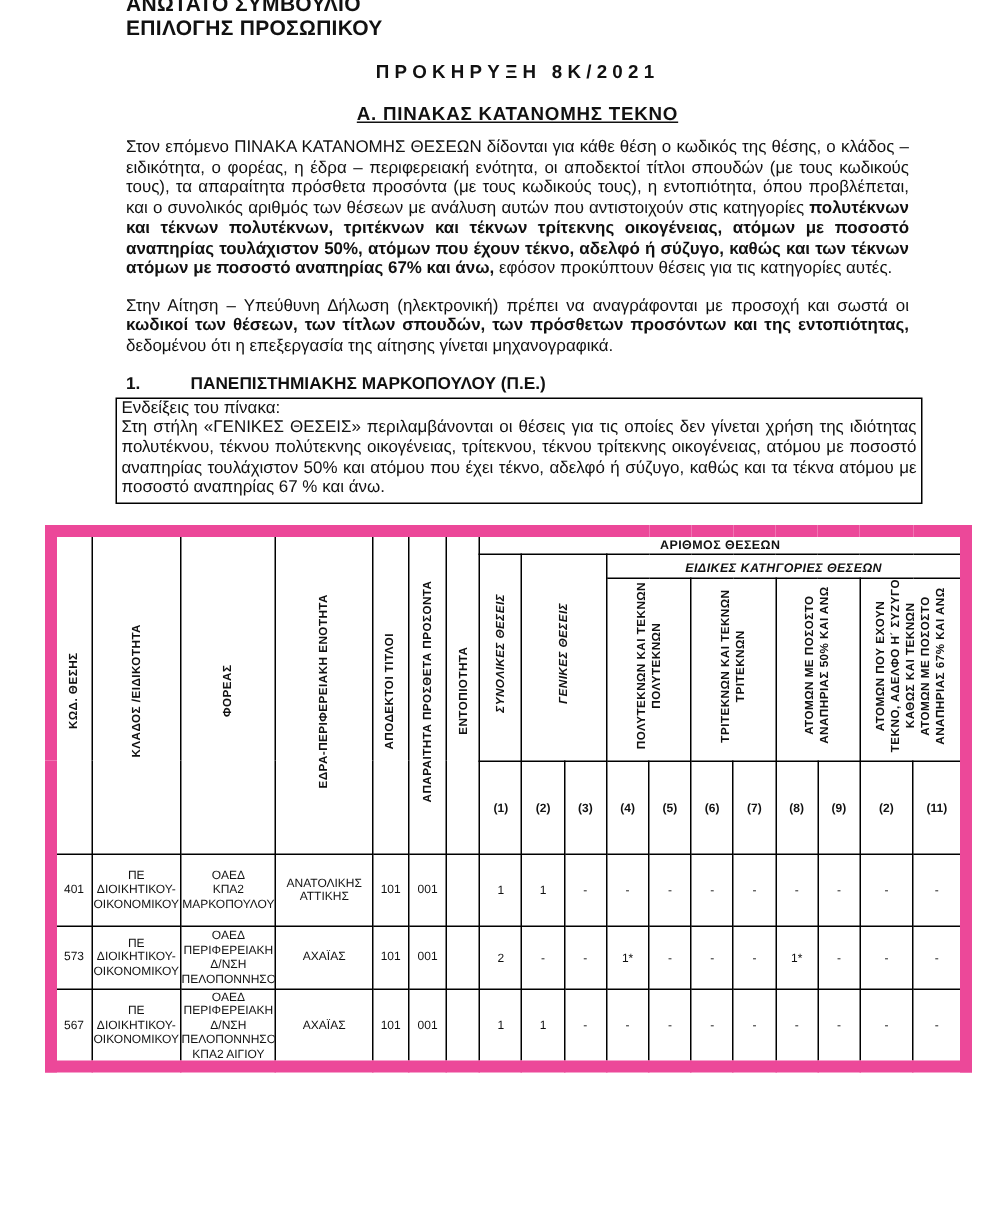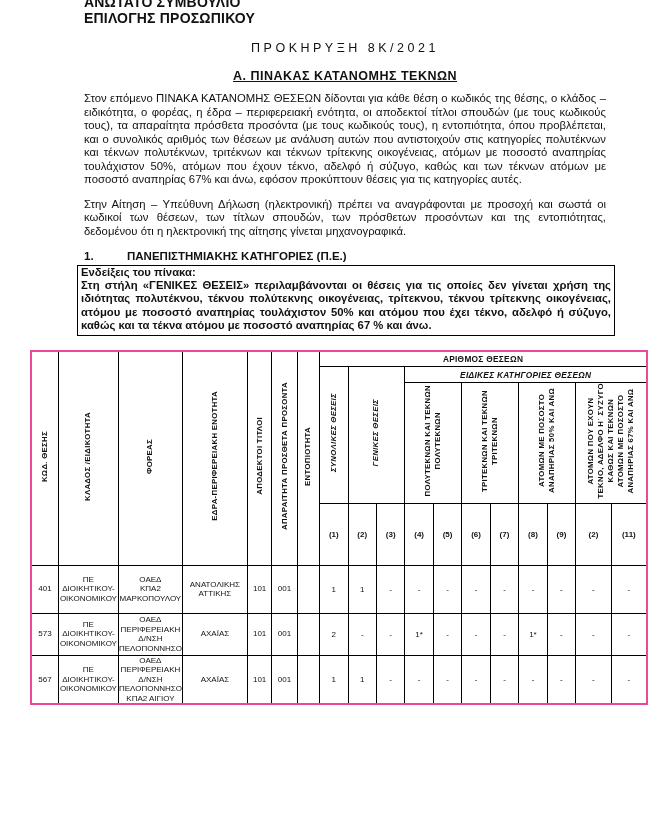--- a/index.html
+++ b/index.html
@@ -1,29 +1,29 @@
 <!DOCTYPE html>
 <html><head>
 <meta charset="utf-8">
 <style>
   html,body{margin:0;padding:0;background:#ffffff;}
   body{width:668px;height:820px;overflow:hidden;font-family:"Liberation Sans",sans-serif;color:#111;}
   .page{position:relative;width:668px;height:820px;background:#fff;}
   .content{margin-left:84px;width:522px;}
   .org{font-weight:700;font-size:14px;line-height:16px;margin-top:-6px;letter-spacing:0.2px;}
-  .doc-title{margin-top:15px;text-align:center;font-weight:400;font-size:12.5px;letter-spacing:3.5px;}
+  .doc-title{margin-top:15px;text-align:center;font-weight:700;font-size:12.5px;letter-spacing:3.5px;}
   .doc-subtitle{margin-top:14px;text-align:center;font-weight:700;font-size:12.5px;letter-spacing:0.5px;text-decoration:underline;}
   .para{margin-top:9px;font-size:11.3px;line-height:13.5px;text-align:justify;}
-  .para .b{font-weight:400;}
+  .para .b{font-weight:700;}
   .section-heading{margin-top:7px;font-weight:700;font-size:11.5px;}
   .section-heading .num{display:inline-block;width:43px;}
   .notes-box{margin-top:3px;margin-left:-7px;margin-right:-9px;border:1px solid #000;padding:0 3px 2px 3px;}
-  .notes-box p{margin:0;font-weight:700;font-size:11.3px;line-height:13.4px;text-align:justify;}
+  .notes-box p{margin:0;font-weight:400;font-size:11.3px;line-height:13.4px;text-align:justify;}
   .table-wrap{margin-top:14px;margin-left:-54px;}
-  table.pos{border-collapse:collapse;table-layout:fixed;width:618px;border:2px solid #ec4899;}
+  table.pos{border-collapse:collapse;table-layout:fixed;width:618px;border:8px solid #ec4899;}
   table.pos td{border:1px solid #000;text-align:center;vertical-align:middle;padding:0;overflow:hidden;}
   .v{display:inline-block;writing-mode:vertical-rl;transform:rotate(180deg);white-space:pre-line;font-weight:700;font-size:7.8px;line-height:10px;letter-spacing:0.3px;}
   .ghead{font-weight:700;font-size:8.3px;letter-spacing:0.3px;}
   .colnum{font-weight:700;font-size:8px;}
   .dc{font-size:8px;line-height:9.5px;white-space:pre-line;font-weight:400;}
   .val{font-size:8px;font-weight:400;}
   tr.hA{height:16px;} tr.hB{height:16px;font-style:italic;} tr.hC{height:115px;} tr.hD{height:62px;}
   tr.r0{height:48px;} tr.r1{height:42px;} tr.r2{height:44px;}
 </style>
 </head>
@@ -31,27 +31,27 @@
 
 <div class="page">
   <div class="content">
 
     <div class="org">
       <div>ΑΝΩΤΑΤΟ ΣΥΜΒΟΥΛΙΟ</div>
       <div>ΕΠΙΛΟΓΗΣ ΠΡΟΣΩΠΙΚΟΥ</div>
     </div>
 
     <div class="doc-title">ΠΡΟΚΗΡΥΞΗ 8Κ/2021</div>
-    <div class="doc-subtitle">Α. ΠΙΝΑΚΑΣ ΚΑΤΑΝΟΜΗΣ ΤΕΚΝΩΝ</div>
+    <div class="doc-subtitle">Α. ΠΙΝΑΚΑΣ ΚΑΤΑΝΟΜΗΣ ΤΕΚΝΟ</div>
 
     <p class="para"><span>Στον επόμενο ΠΙΝΑΚΑ ΚΑΤΑΝΟΜΗΣ ΘΕΣΕΩΝ δίδονται για κάθε θέση ο κωδικός της θέσης, ο κλάδος – ειδικότητα, ο φορέας, η έδρα – περιφερειακή ενότητα, οι αποδεκτοί τίτλοι σπουδών (με τους κωδικούς τους), τα απαραίτητα πρόσθετα προσόντα (με τους κωδικούς τους), η εντοπιότητα, όπου προβλέπεται, και ο συνολικός αριθμός των θέσεων με ανάλυση αυτών που αντιστοιχούν στις κατηγορίες </span><span class="b">πολυτέκνων και τέκνων πολυτέκνων, τριτέκνων και τέκνων τρίτεκνης οικογένειας, ατόμων με ποσοστό αναπηρίας τουλάχιστον 50%, ατόμων που έχουν τέκνο, αδελφό ή σύζυγο, καθώς και των τέκνων ατόμων με ποσοστό αναπηρίας 67% και άνω, </span><span>εφόσον προκύπτουν θέσεις για τις κατηγορίες αυτές.</span></p>
 
-    <p class="para"><span>Στην Αίτηση – Υπεύθυνη Δήλωση (ηλεκτρονική) πρέπει να αναγράφονται με προσοχή και σωστά οι </span><span class="b">κωδικοί των θέσεων, των τίτλων σπουδών, των πρόσθετων προσόντων και της εντοπιότητας, </span><span>δεδομένου ότι η ηλεκτρονική της αίτησης γίνεται μηχανογραφικά.</span></p>
-
-    <div class="section-heading"><span class="num">1.</span><span>ΠΑΝΕΠΙΣΤΗΜΙΑΚΗΣ ΚΑΤΗΓΟΡΙΕΣ (Π.Ε.)</span></div>
+    <p class="para"><span>Στην Αίτηση – Υπεύθυνη Δήλωση (ηλεκτρονική) πρέπει να αναγράφονται με προσοχή και σωστά οι </span><span class="b">κωδικοί των θέσεων, των τίτλων σπουδών, των πρόσθετων προσόντων και της εντοπιότητας, </span><span>δεδομένου ότι η επεξεργασία της αίτησης γίνεται μηχανογραφικά.</span></p>
+
+    <div class="section-heading"><span class="num">1.</span><span>ΠΑΝΕΠΙΣΤΗΜΙΑΚΗΣ ΜΑΡΚΟΠΟΥΛΟΥ (Π.Ε.)</span></div>
 
     <div class="notes-box">
       <p>Ενδείξεις του πίνακα:</p>
       <p>Στη στήλη «ΓΕΝΙΚΕΣ ΘΕΣΕΙΣ» περιλαμβάνονται οι θέσεις για τις οποίες δεν γίνεται χρήση της ιδιότητας πολυτέκνου, τέκνου πολύτεκνης οικογένειας, τρίτεκνου, τέκνου τρίτεκνης οικογένειας, ατόμου με ποσοστό αναπηρίας τουλάχιστον 50% και ατόμου που έχει τέκνο, αδελφό ή σύζυγο, καθώς και τα τέκνα ατόμου με ποσοστό αναπηρίας 67 % και άνω.</p>
     </div>
 
     <div class="table-wrap">
       <table class="pos">
         <colgroup>
           <col style="width:27px">

